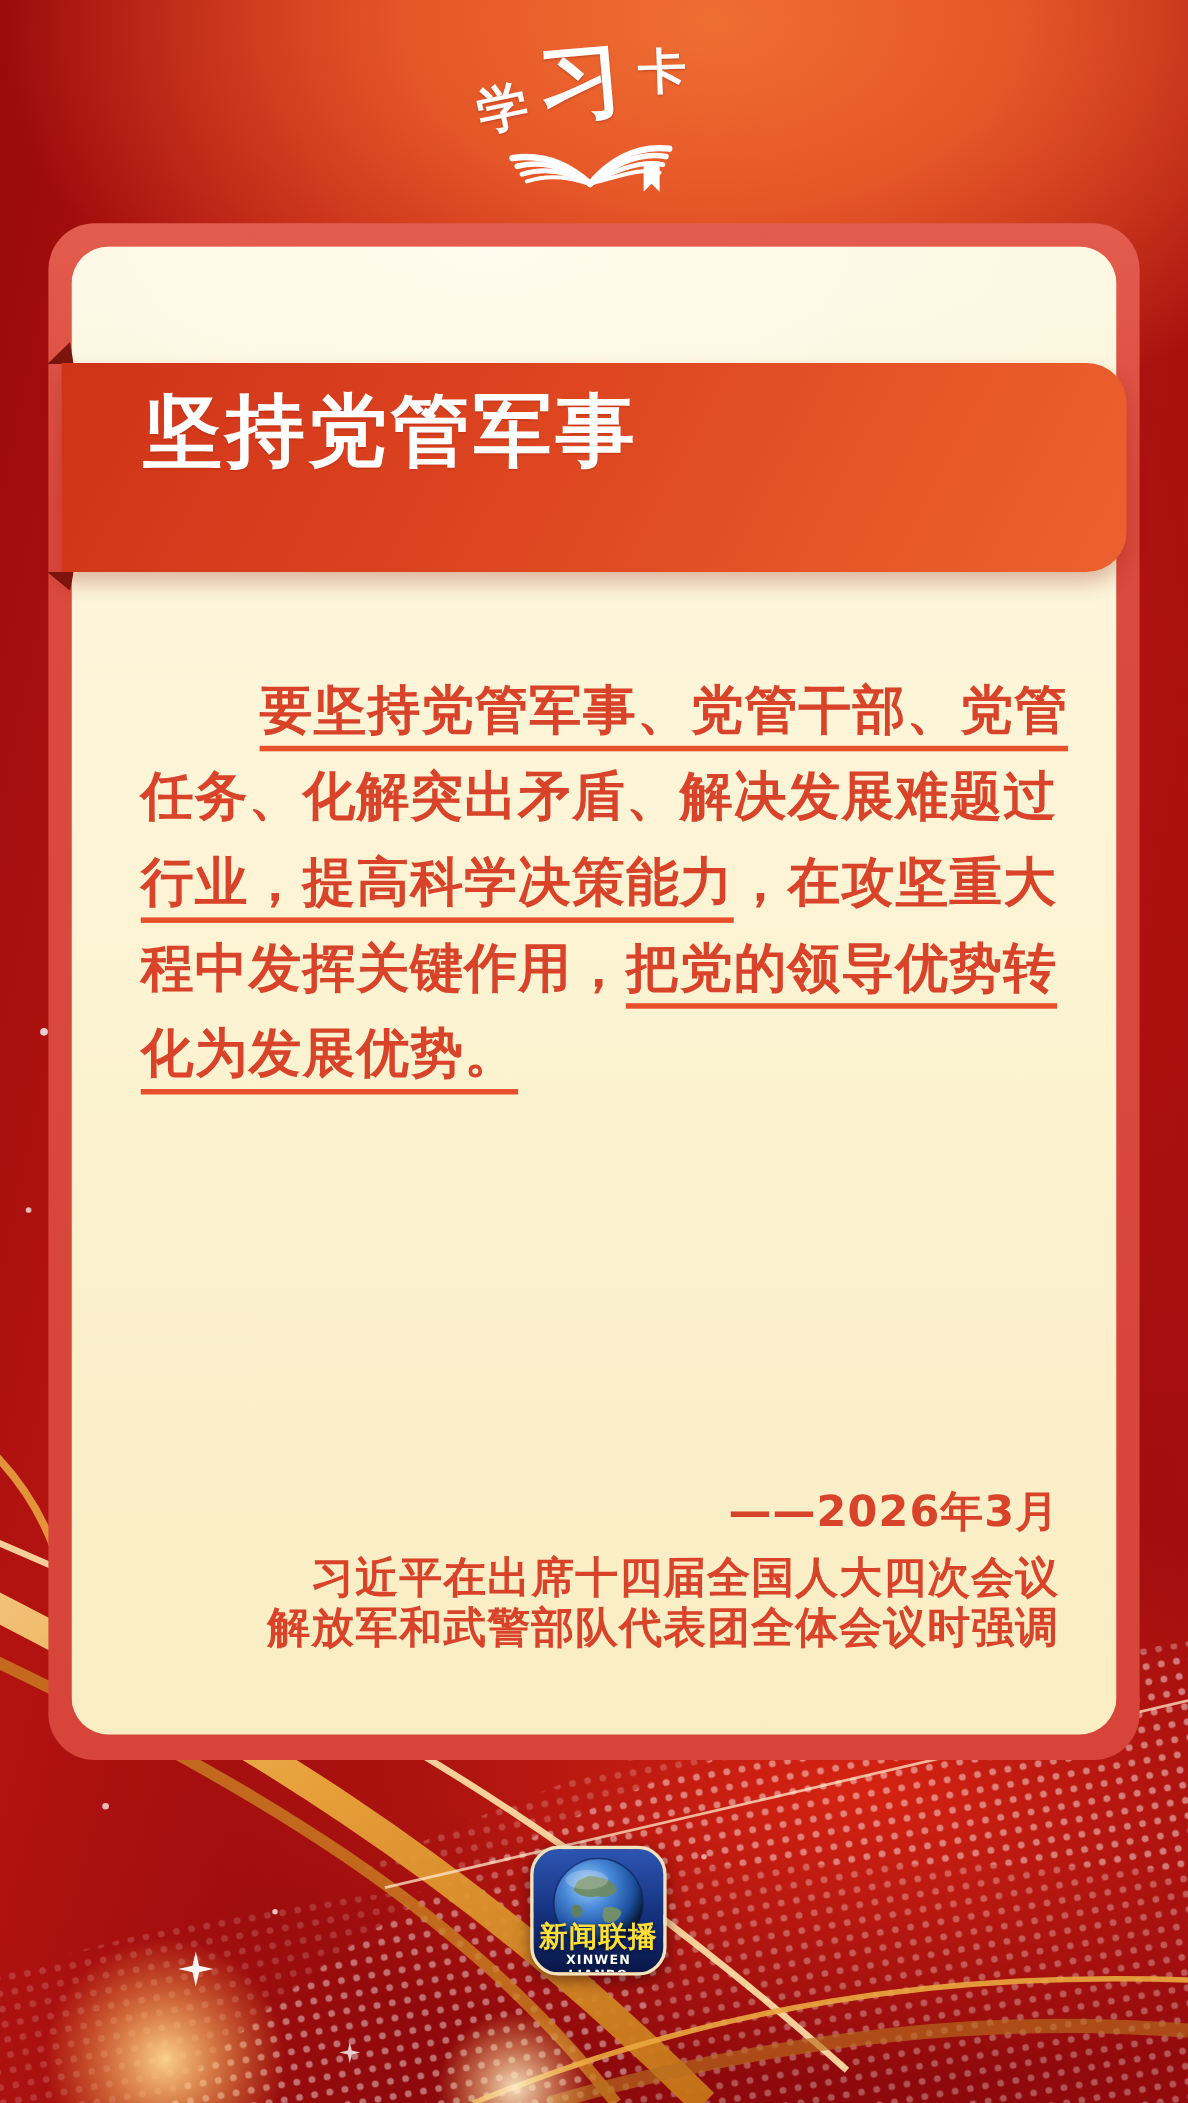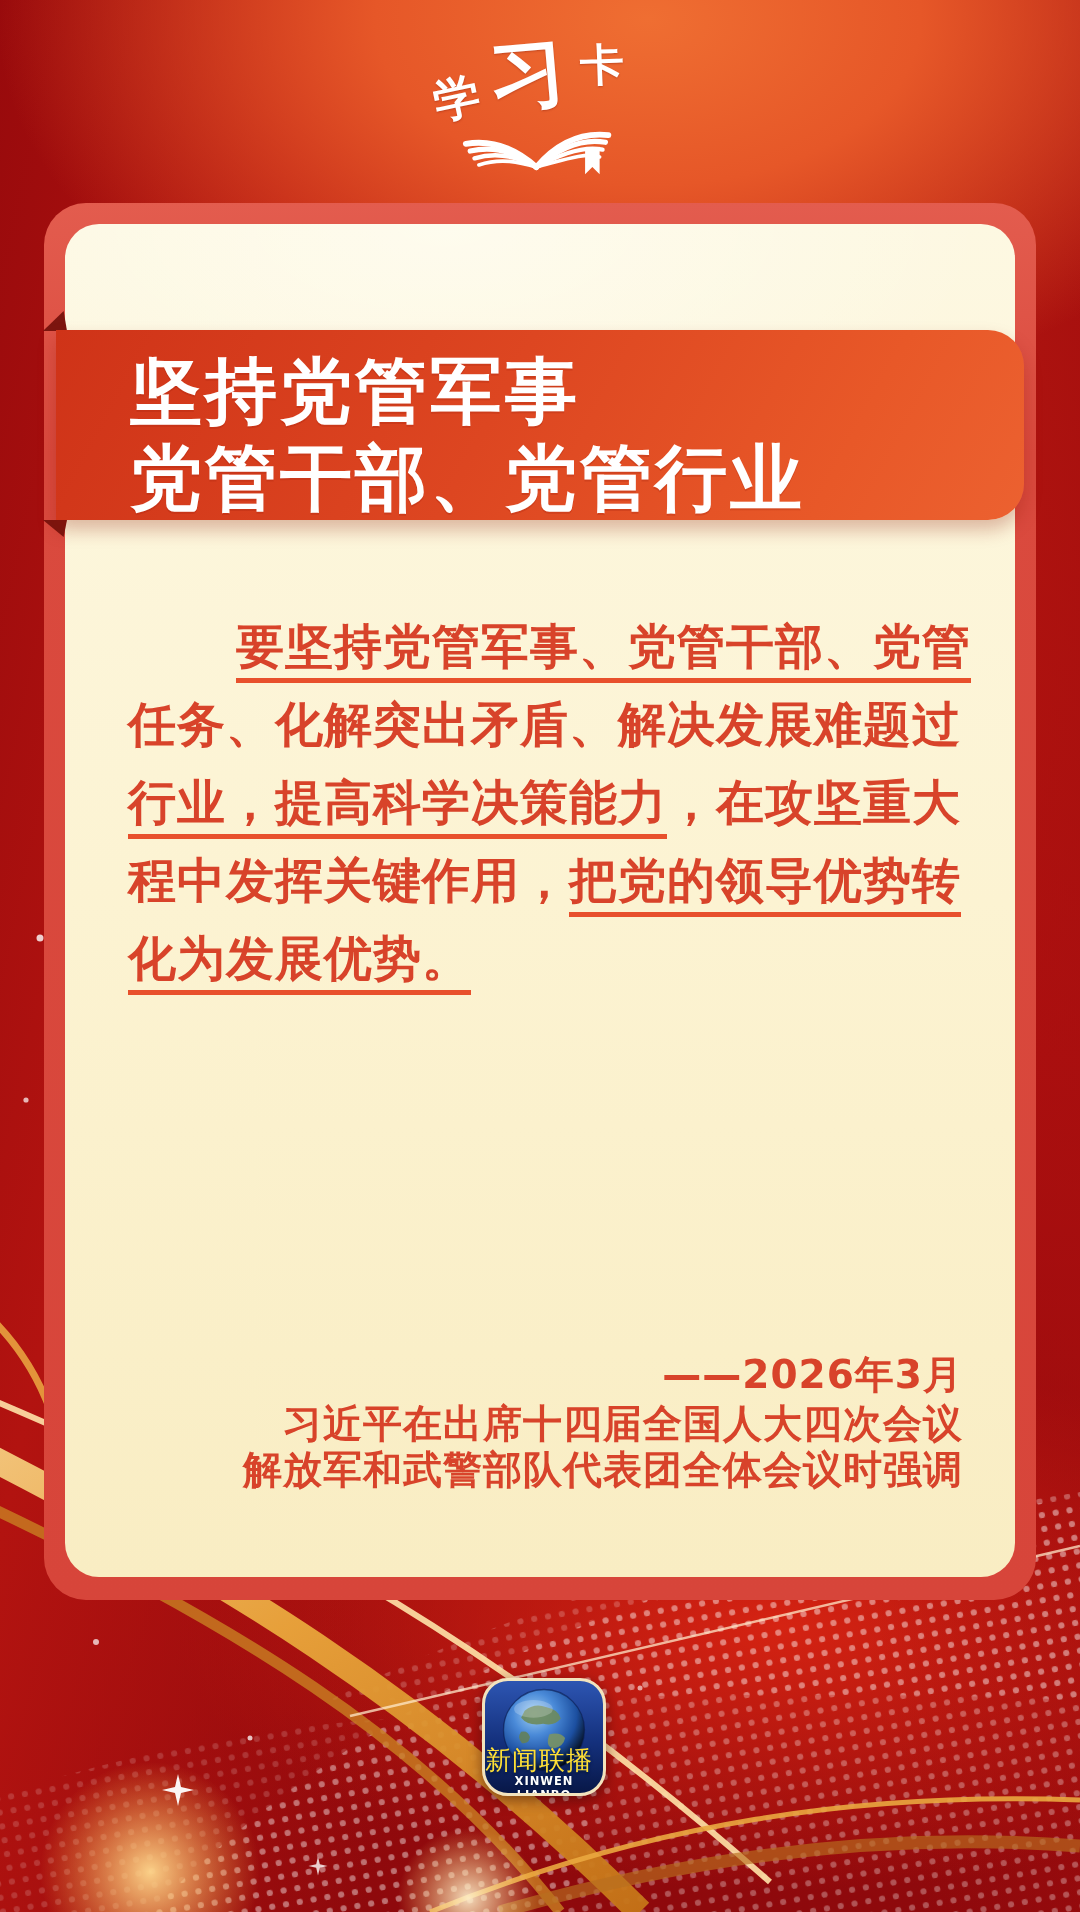--- a/index.html
+++ b/index.html
@@ -45,29 +45,29 @@
     font-family:"DejaVu Serif","Liberation Serif",serif;font-weight:700;
     color:#d8432a;font-size:48px;letter-spacing:1px;}
   .quote .para{margin:0 0 45px 0;}
   .quote .line{height:78px;line-height:78px;white-space:nowrap;}
   .quote .line.indent{text-indent:108px;}
   .quote .seg{display:inline;}
   .quote .seg.u{border-bottom:5px solid #e8502c;padding-bottom:4px;}
   
   .attr{position:absolute;right:117px;top:1352px;text-align:right;color:#d8432a;
     font-weight:700;font-size:39px;line-height:46px;letter-spacing:1px;}
-  .attr .date{margin-bottom:3px;}
+  .attr .date{margin-bottom:14px;}
   
   .appicon{position:absolute;left:482px;top:1678px;width:124px;height:118px;border-radius:26px;
     background:linear-gradient(180deg,#2d55b2 0%,#14307c 55%,#081747 100%);
     border:3px solid #f2e3bd;box-sizing:border-box;overflow:hidden;
     box-shadow:0 4px 14px rgba(40,5,5,.5);}
   .appicon .globe{position:absolute;left:15px;top:5px;width:88px;height:88px;}
-  .appicon .cn{position:absolute;left:0;right:0;top:62px;text-align:left;
-    font-size:26px;font-weight:400;color:#ffdf35;letter-spacing:1px;
+  .appicon .cn{position:absolute;left:0;right:0;top:62px;text-align:center;
+    font-size:26px;font-weight:700;color:#ffdf35;letter-spacing:1px;
     text-shadow:0 2px 3px #071739,0 0 2px #133a8a;}
   .appicon .en{position:absolute;left:0;right:0;top:93px;text-align:center;
     font-size:11.5px;font-weight:700;color:#ffffff;letter-spacing:1px;word-spacing:5px;
     text-shadow:0 1px 2px #071739;}
 </style>
 </head>
 <body>
 
 <div class="stage">
   <div class="bg"></div>
@@ -135,21 +135,20 @@
     </svg>
   </div>
 
   <div class="backcard"></div>
   <div class="card"></div>
   <div class="fold top"></div>
   <div class="fold bot"></div>
 
   <div class="banner">
     <div class="t t1">坚持党管军事</div>
-    <div class="t t2">党管干部、党管行业</div>
   </div>
 
   <div class="quote" id="quote">
       <div class="para">
         <div class="line indent"><span class="seg u">要坚持党管军事、党管干部、党管</span></div>
         <div class="line"><span class="seg">任务、化解突出矛盾、解决发展难题过</span></div>
         <div class="line"><span class="seg u">行业，提高科学决策能力</span><span class="seg">，在攻坚重大</span></div>
         <div class="line"><span class="seg">程中发挥关键作用，</span><span class="seg u">把党的领导优势转</span></div>
         <div class="line"><span class="seg u">化为发展优势。</span></div>
       </div>

